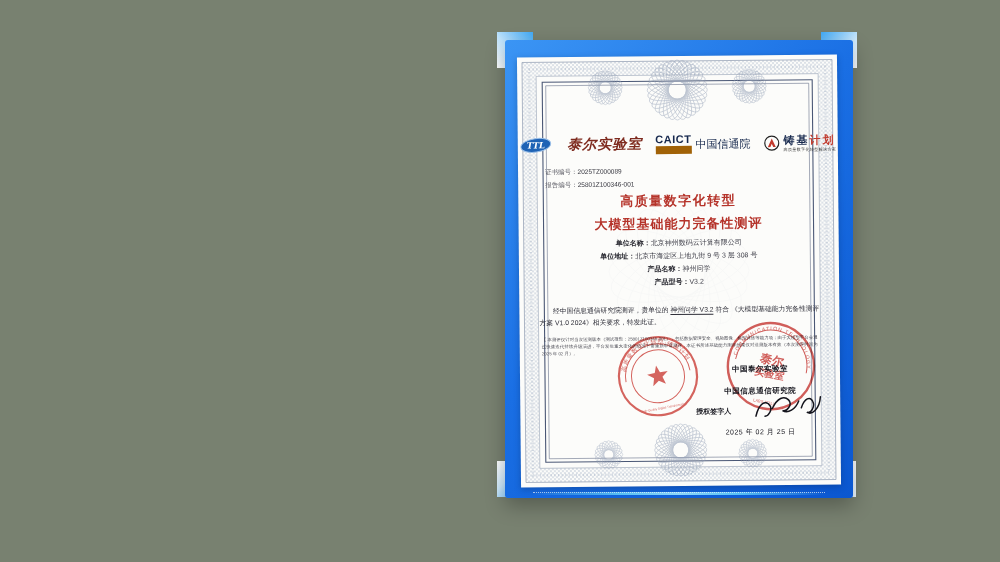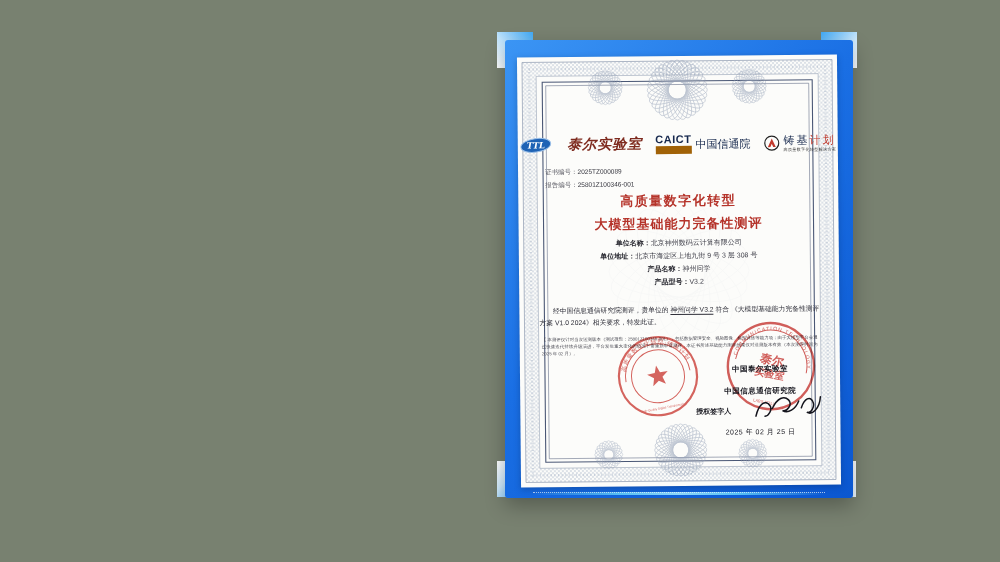--- a/index.html
+++ b/index.html
@@ -26,21 +26,21 @@
   .logos{position:absolute;left:0;top:78px;width:100%;display:flex;justify-content:center;align-items:center;gap:13px;}
   .ttl{display:flex;align-items:flex-start;gap:14px;}
   .ttl-name{font-family:"DejaVu Serif","Liberation Serif",serif;font-style:italic;font-weight:bold;
             color:#7e2a1e;font-size:14px;letter-spacing:1px;white-space:nowrap;}
   .caict{display:flex;align-items:center;gap:4px;white-space:nowrap;}
   .caict-abbr{font-weight:bold;color:#16284d;font-size:11px;letter-spacing:.5px;line-height:1;
               border-bottom:8px solid #a16207;padding-bottom:1px;}
   .caict-name{font-weight:normal;color:#16284d;font-size:11px;}
   .zhuji{display:flex;align-items:center;gap:4px;white-space:nowrap;}
   .zhuji-col{display:flex;flex-direction:column;align-items:flex-start;}
-  .zhuji-main{font-size:11px;font-weight:normal;color:#16284d;letter-spacing:2px;line-height:1.1;}
+  .zhuji-main{font-size:11px;font-weight:bold;color:#16284d;letter-spacing:2px;line-height:1.1;}
   .zhuji-red{color:#c23b2e;}
   .zhuji-tag{font-size:4px;color:#3a3a3a;letter-spacing:.4px;margin-top:1px;}
   
   .meta{position:absolute;left:27px;top:109px;font-size:6.5px;color:#33333c;line-height:1.95;white-space:nowrap;}
   .meta .lab{color:#5a5a63;}
   
   .title{position:absolute;left:0;top:136px;width:100%;text-align:center;font-weight:bold;color:#b5332a;}
   .title .l1{font-size:13px;letter-spacing:1.5px;}
   .title .l2{font-size:13px;letter-spacing:1px;margin-top:5px;}
   

